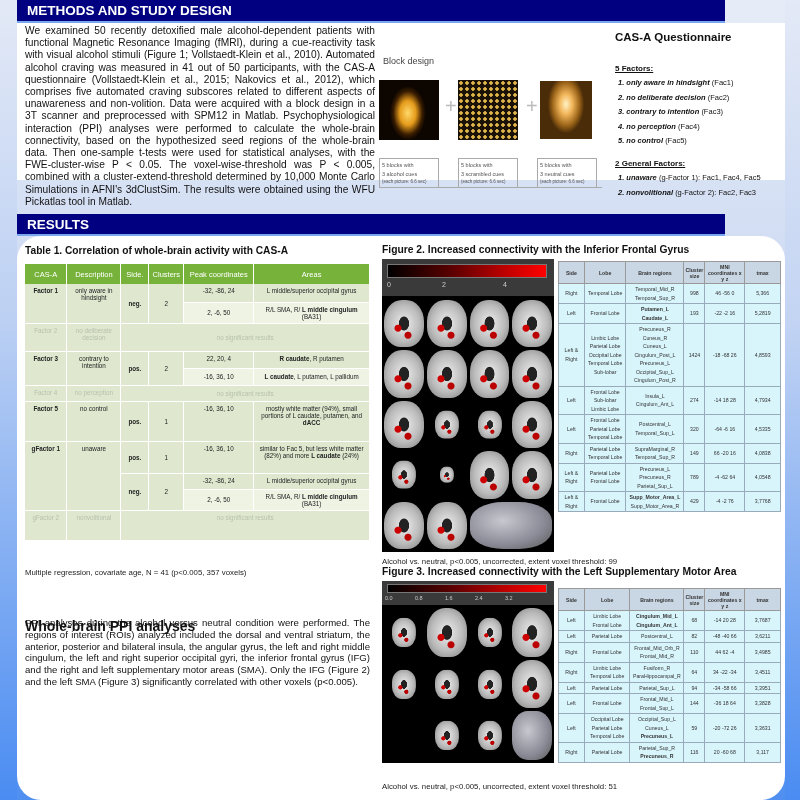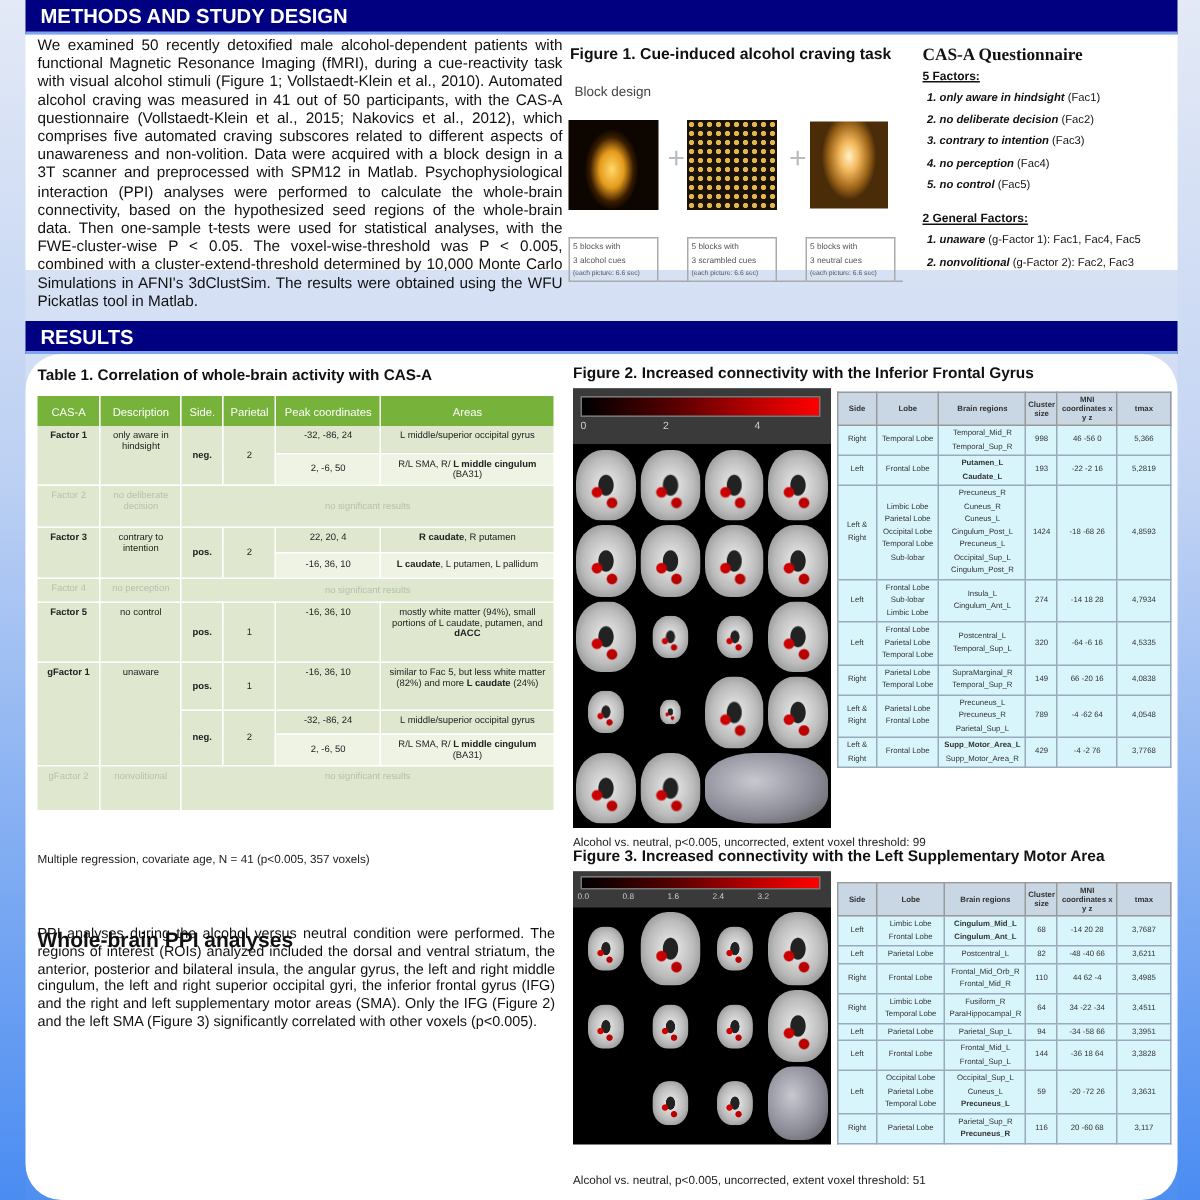--- a/index.html
+++ b/index.html
@@ -14,21 +14,21 @@
     background: linear-gradient(180deg, #e3e9f6 0%, #bcd0f3 40%, #4a8cf2 100%);
   }
   .right-strip {
     position: absolute; right: 0; top: 0; width: 15px; height: 800px;
     background: linear-gradient(180deg, #e3e9f6 0%, #c3d4f3 40%, #4a8cf2 100%);
   }
   .panel {
     position: absolute; left: 17px; width: 768px; background: #fff;
   }
   .section-bar {
-    position: absolute; left: 17px; width: 768px; background: #000080;
+    position: absolute; left: 17px; width: 708px; background: #000080;
     color: #fff; font-weight: bold; font-size: 13.5px; padding-left: 10px;
     border-bottom: 2px solid #7aa6ee;
   }
   .methods-bar { top: 0; height: 23px; line-height: 22px; }
   .results-bar { top: 214px; height: 22px; line-height: 22px; }
   .methods-panel { top: 23px; height: 157px; }
   .results-panel { top: 236px; height: 564px; border-radius: 24px; }
 
   .methods-text {
     position: absolute; left: 8px; top: 2px; width: 350px;
@@ -61,21 +61,21 @@
   .cue-box .small { font-size: 4.5px; }
   .cue-1 { left: 362px; }
   .cue-2 { left: 441px; }
   .cue-3 { left: 520px; }
   .cue-link { position: absolute; top: 164px; height: 1px; background: #aaa; }
   .cue-link-1 { left: 422px; width: 19px; }
   .cue-link-2 { left: 501px; width: 19px; }
   .cue-link-3 { left: 580px; width: 5px; }
 
   .casa { position: absolute; left: 598px; top: 8px; width: 170px; color: #111; }
-  .casa-title { font-size: 11.5px; font-weight: bold; margin-bottom: 3px; font-family: Liberation Serif, serif; }
+  .casa-title { font-size: 11.5px; font-weight: bold; margin-bottom: 21px; }
   .casa-sub { font-size: 8px; font-weight: bold; text-decoration: underline; margin-bottom: 3px; }
   .casa-item { font-size: 7.5px; line-height: 14.6px; padding-left: 3px; }
   .casa-item b i { font-weight: bold; }
   .casa-sub2 { margin-top: 10px; }
 
   
   .table1-title {
     position: absolute; left: 8px; top: 9px; font-size: 10.2px; font-weight: bold; color: #111;
   }
   table.t1 {
@@ -154,21 +154,20 @@
 </head>
 <body>
 
 <div class="left-strip"></div>
 <div class="right-strip"></div>
 
 <div class="section-bar methods-bar">METHODS AND STUDY DESIGN</div>
 <div class="panel methods-panel">
   <p class="methods-text">We examined 50 recently detoxified male alcohol-dependent patients with functional Magnetic Resonance Imaging (fMRI), during a cue-reactivity task with visual alcohol stimuli (Figure 1; Vollstaedt-Klein et al., 2010). Automated alcohol craving was measured in 41 out of 50 participants, with the CAS-A questionnaire (Vollstaedt-Klein et al., 2015; Nakovics et al., 2012), which comprises five automated craving subscores related to different aspects of unawareness and non-volition. Data were acquired with a block design in a 3T scanner and preprocessed with SPM12 in Matlab. Psychophysiological interaction (PPI) analyses were performed to calculate the whole-brain connectivity, based on the hypothesized seed regions of the whole-brain data. Then one-sample t-tests were used for statistical analyses, with the FWE-cluster-wise P &lt; 0.05. The voxel-wise-threshold was P &lt; 0.005, combined with a cluster-extend-threshold determined by 10,000 Monte Carlo Simulations in AFNI's 3dClustSim. The results were obtained using the WFU Pickatlas tool in Matlab.</p>
 
-  <div class="fig1-title">Figure 1. Cue-induced alcohol craving task</div>
   <div class="block-design-label">Block design</div>
   <div class="stim stim-beer"></div>
   <div class="plus plus-1">+</div>
   <div class="stim stim-scrambled"></div>
   <div class="plus plus-2">+</div>
   <div class="stim stim-neutral"></div>
 
   <div class="cue-box cue-1">
     <div>5 blocks with</div>
     <div>3 alcohol cues</div>
@@ -213,21 +212,21 @@
         <col style="width:28px">
         <col style="width:35px">
         <col style="width:70px">
         <col style="width:116px">
       </colgroup>
     <thead>
       <tr>
         <th>CAS-A</th>
         <th>Description</th>
         <th>Side.</th>
-        <th>Parietal</th>
+        <th>Clusters</th>
         <th>Peak coordinates</th>
         <th>Areas</th>
       </tr>
     </thead>
     <tbody>
 
       <tr style="height:18px">
         <td rowspan="2" class="b">Factor 1</td>
         <td rowspan="2">only aware in hindsight</td>
         <td rowspan="2" class="mid b">neg.</td>

